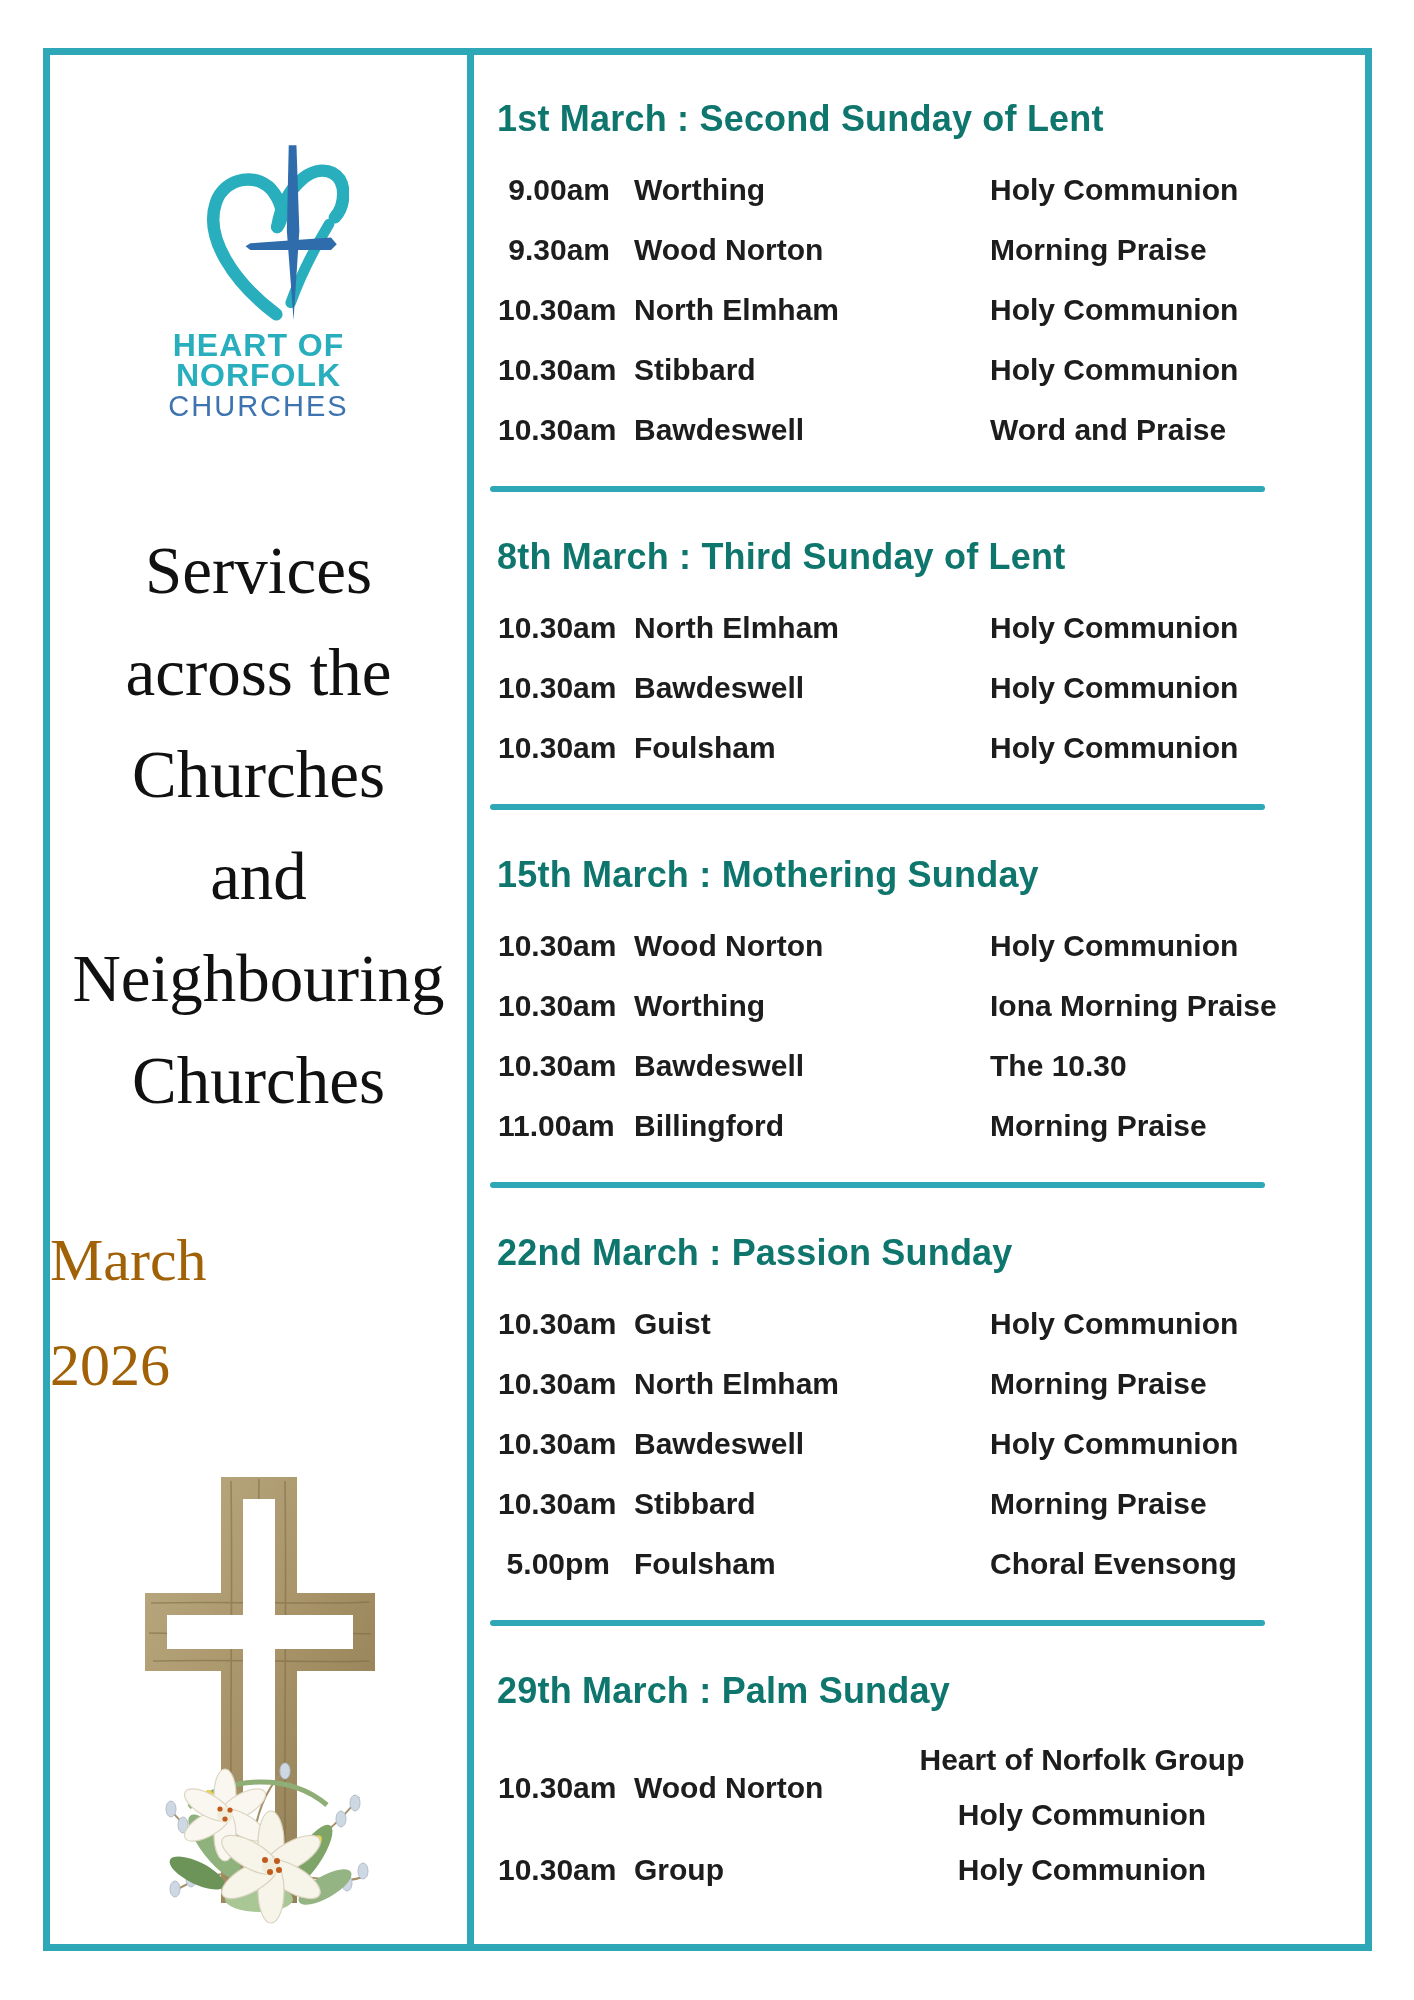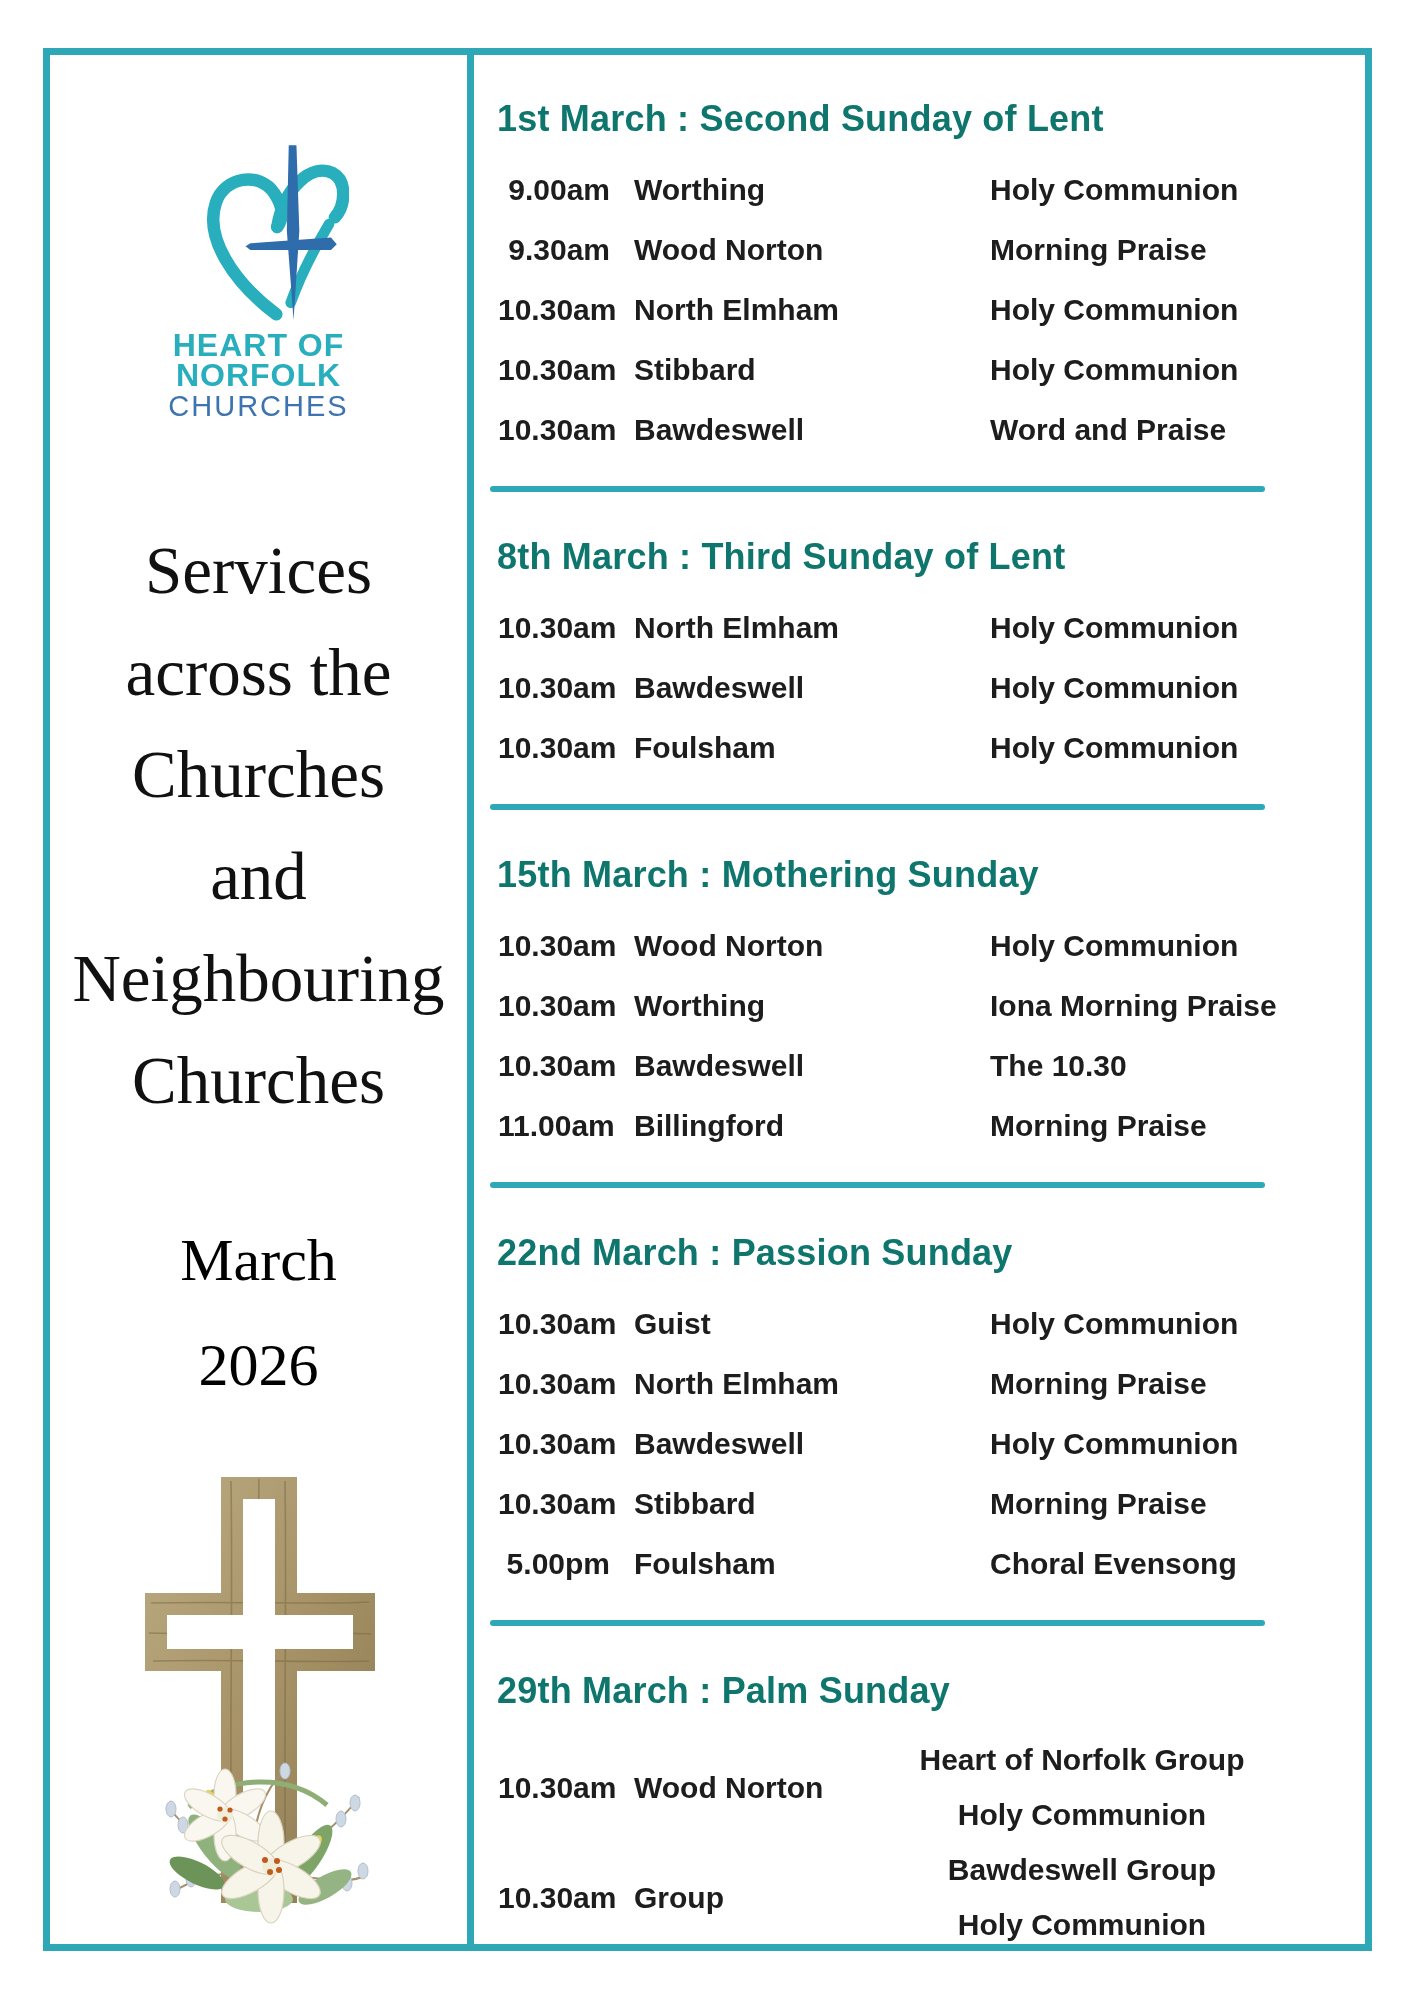--- a/index.html
+++ b/index.html
@@ -17,22 +17,22 @@
   .vdivider{position:absolute;left:467px;top:48px;width:7px;height:1903px;background:var(--teal);}
 
   
   .sidebar{position:absolute;left:50px;top:54px;width:417px;height:1897px;}
   .logo{text-align:center;}
   .logo svg{display:block;margin:76px auto 8px auto;}
   .logo-l1,.logo-l2{font-size:32px;font-weight:700;color:var(--logo-teal);line-height:30px;letter-spacing:1px;}
   .logo-l3{font-size:29px;font-weight:400;color:#3D74B0;line-height:32px;letter-spacing:2px;}
   .sidebar-title{position:absolute;top:465px;left:-14px;right:-14px;text-align:center;
     font-family:"Liberation Serif",serif;font-size:67px;line-height:102px;color:#111;}
-  .sidebar-date{position:absolute;top:1154px;left:0;right:0;text-align:center;
-    font-family:"Liberation Serif",serif;font-size:60px;line-height:105px;color:#000000;}
+  .sidebar-date{position:absolute;top:1154px;left:0;right:0;
+    font-family:"Liberation Serif",serif;font-size:60px;line-height:105px;color:#a16207;}
   .cross-art{position:absolute;left:69px;top:1421px;}
 
   
   .main{position:absolute;left:480px;top:54px;width:880px;}
   .section-heading{margin:44px 0 20px 17px;height:42px;line-height:42px;
     font-size:36px;font-weight:700;color:#0f766e;letter-spacing:.2px;}
   .service-row{display:flex;align-items:center;padding-left:18px;line-height:60px;font-size:30px;font-weight:bold;}
   .cell-time{width:112px;text-align:right;white-space:nowrap;}
   .cell-church{width:330px;margin-left:24px;white-space:nowrap;}
   .cell-service{flex:1;margin-left:26px;}
@@ -326,20 +326,19 @@
     <div class="cell-service">
               <div class="service-line">Heart of Norfolk Group</div>
               <div class="service-line">Holy Communion</div>
             </div>
   </div>
 
   <div class="service-row two-line">
     <div class="cell-time">10.30am</div>
     <div class="cell-church">Group</div>
     <div class="cell-service">
-              <div class="service-line">Bawdeswell Group</div>
               <div class="service-line">Holy Communion</div>
             </div>
   </div>
 </div>
   </section>
 </main>
 </div>
 
 </body></html>

